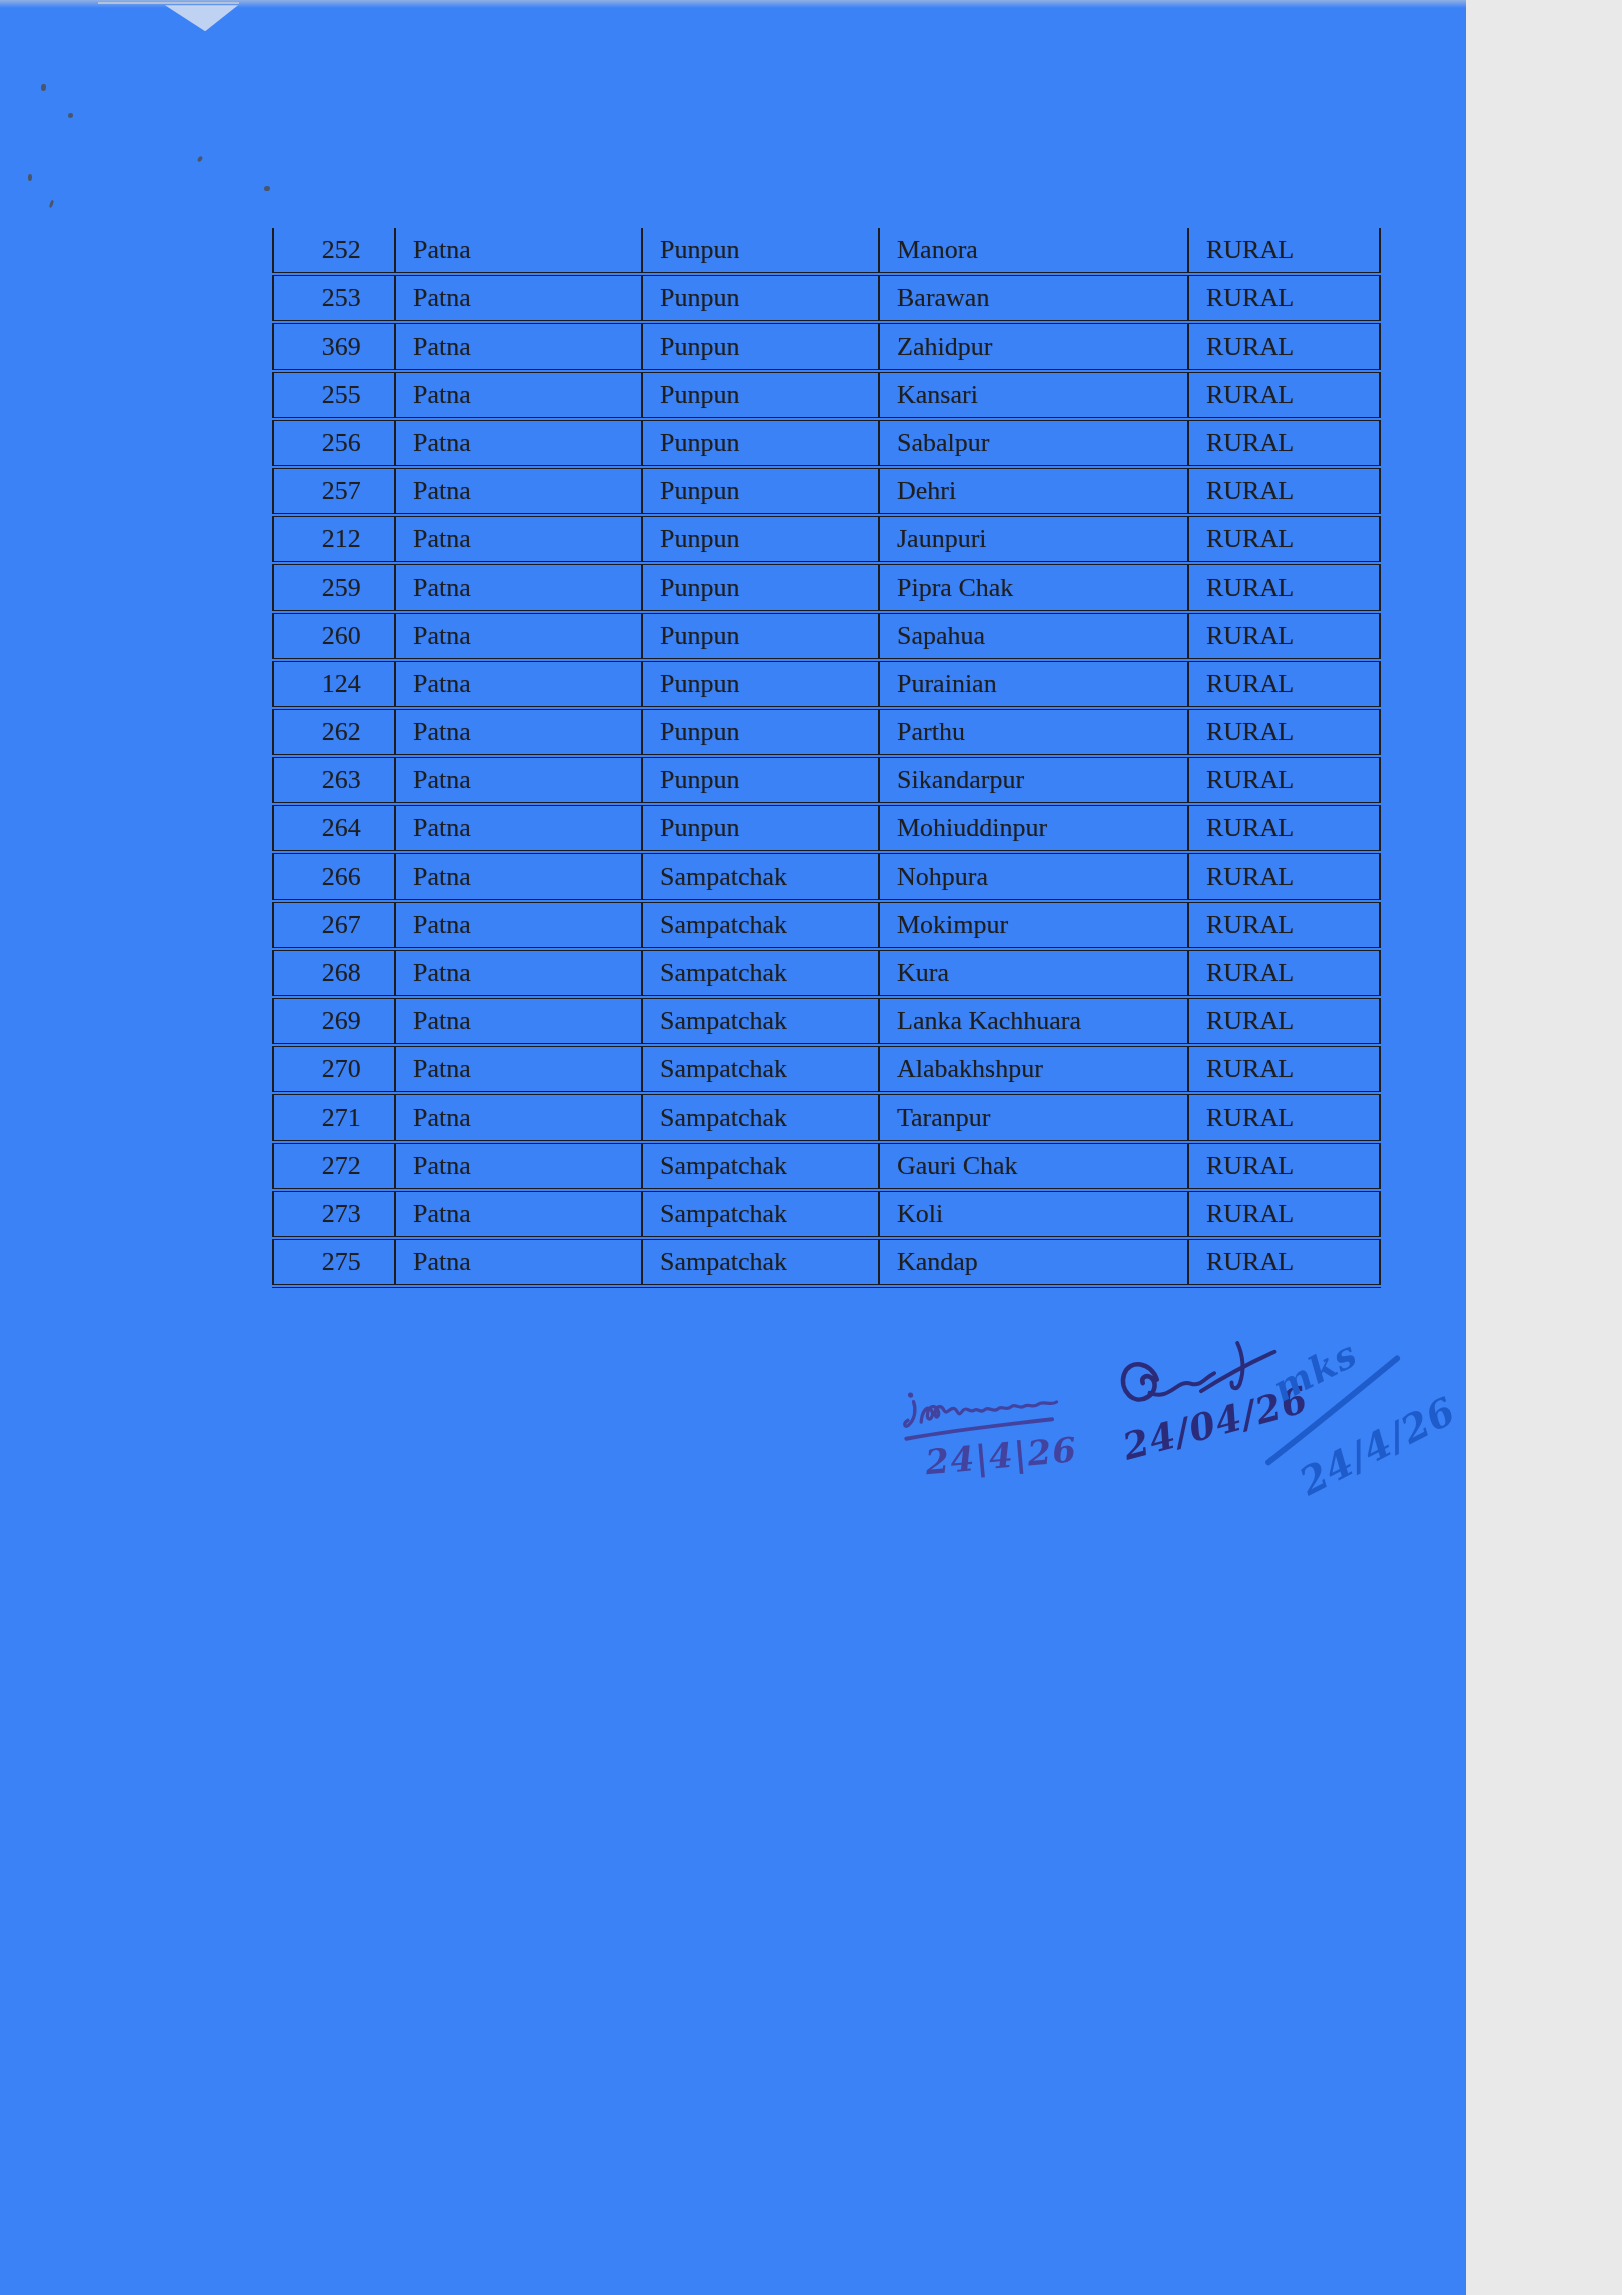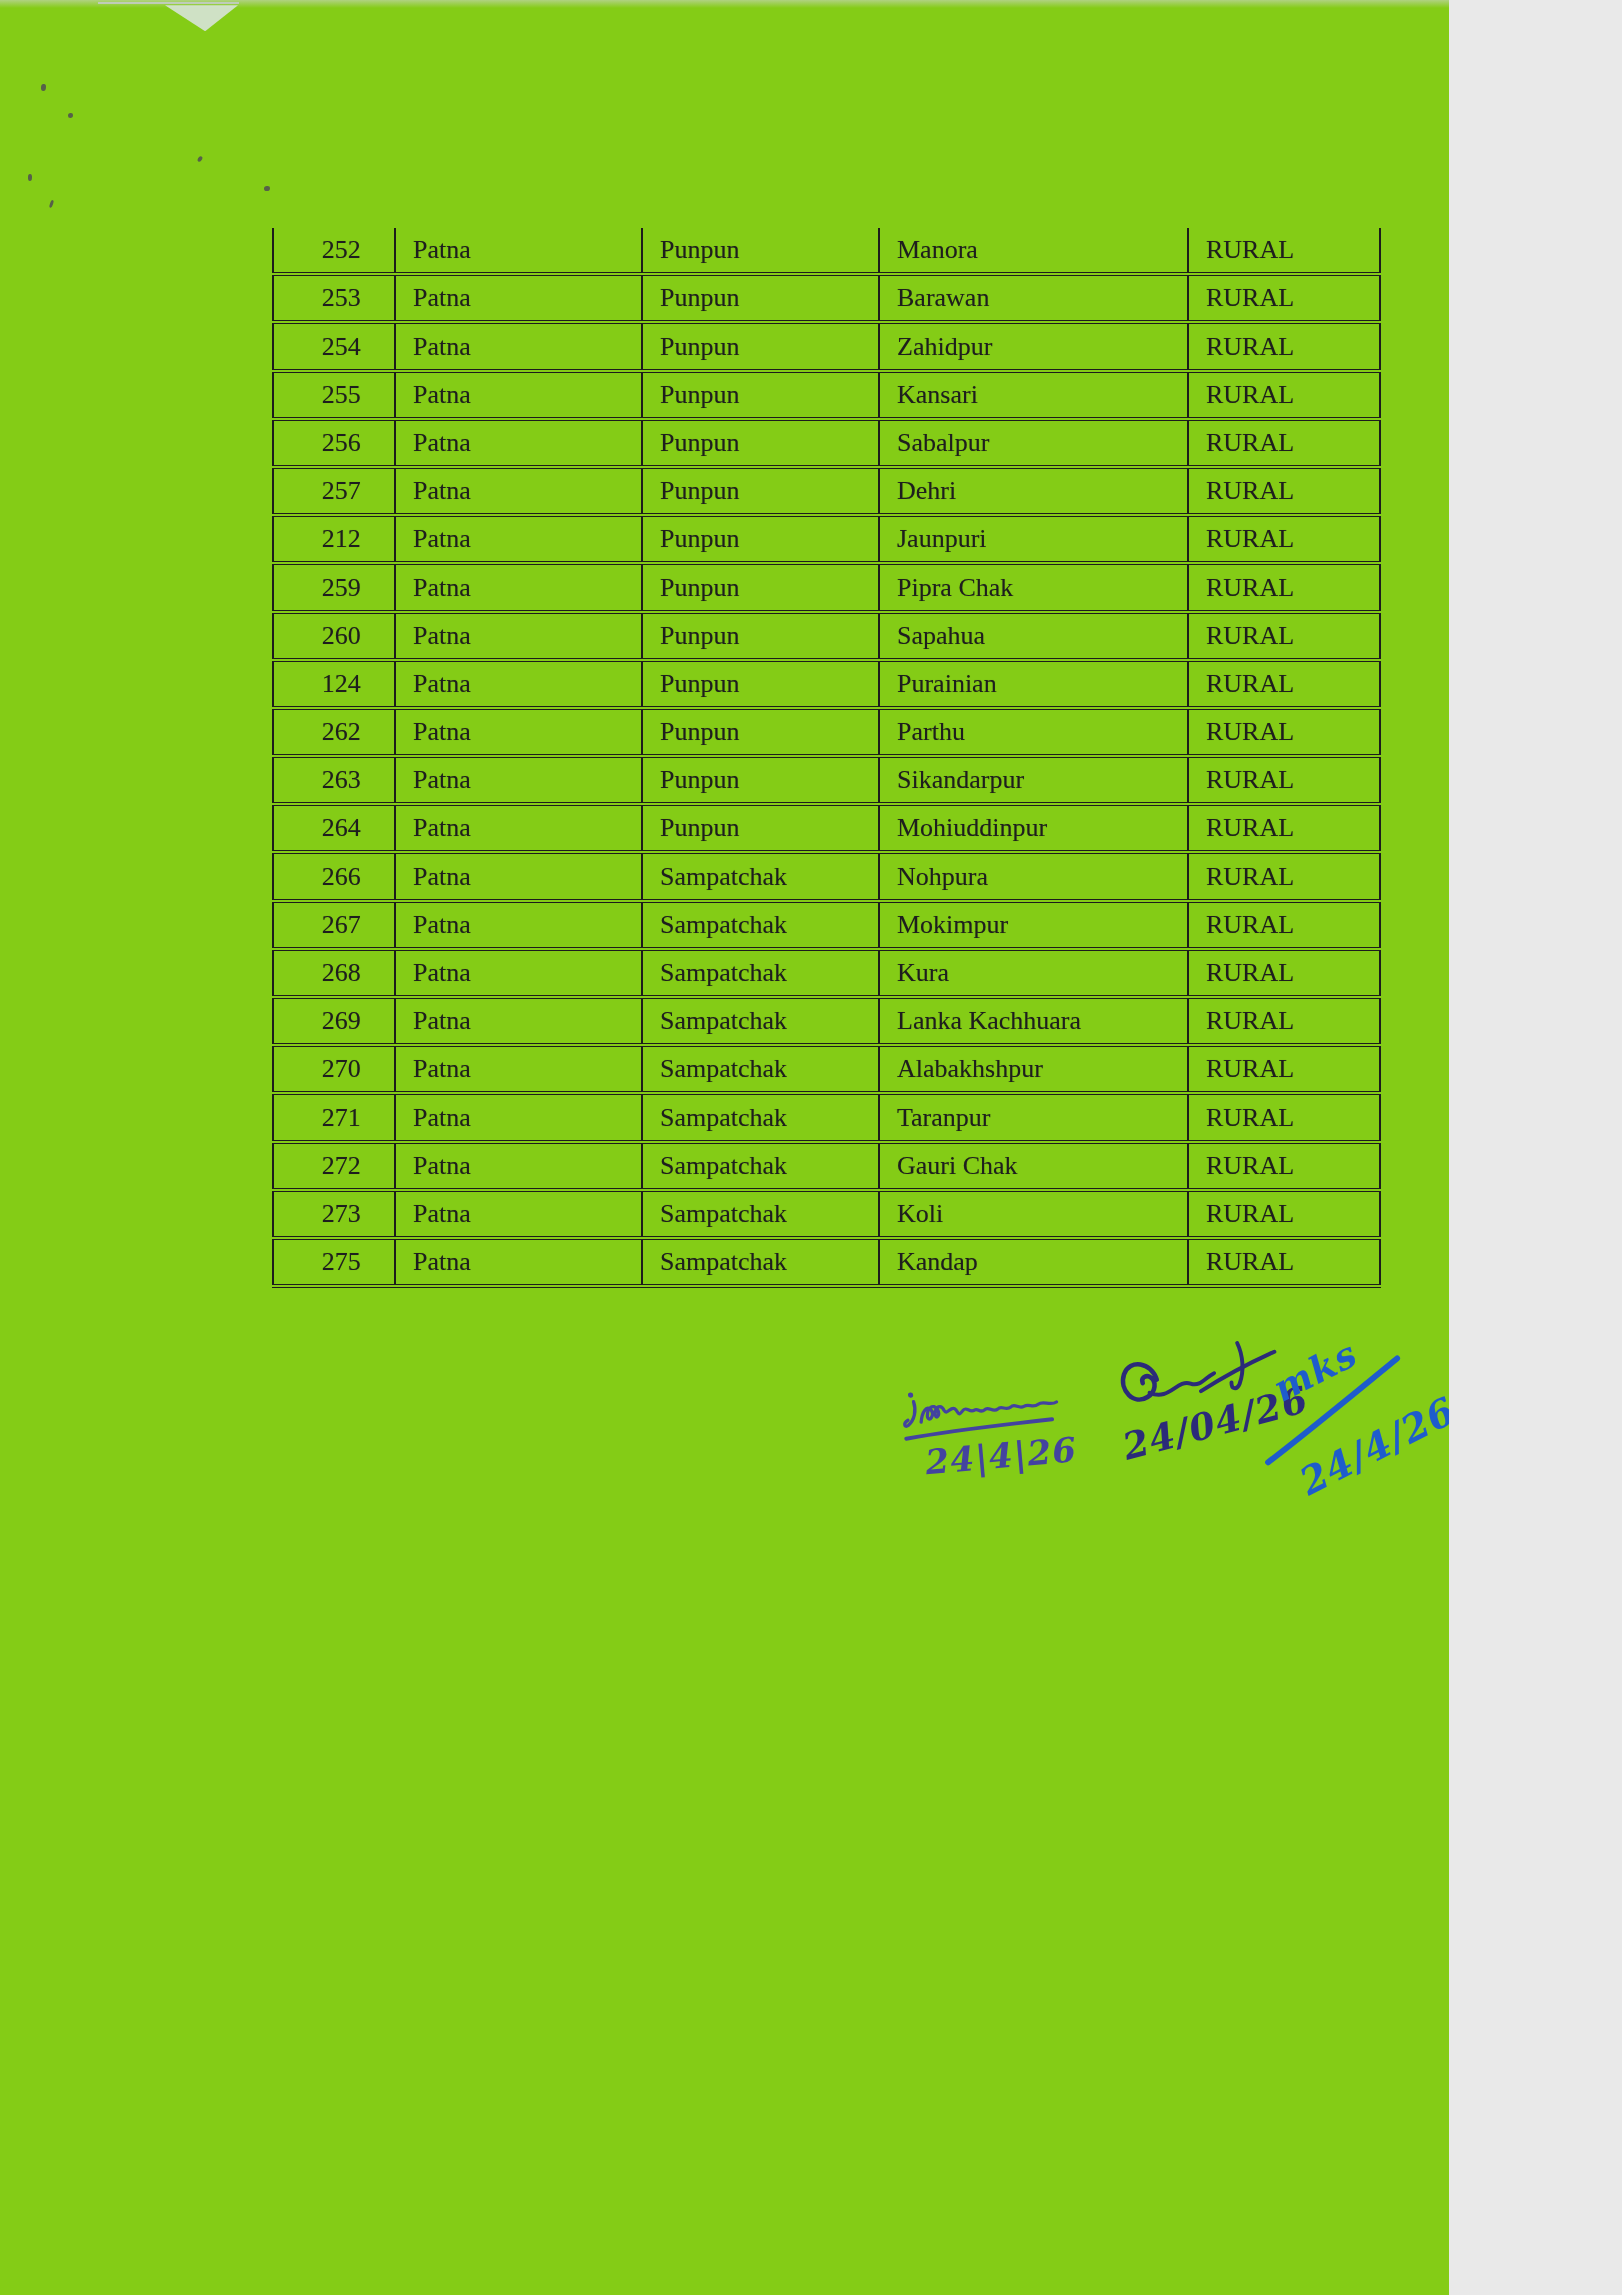--- a/index.html
+++ b/index.html
@@ -1,17 +1,17 @@
 <!DOCTYPE html>
 <html style="font-size:10.5px"><head>
 <meta charset="utf-8">
 <style>
   html,body{margin:0;padding:0;}
   body{width:1623px;height:2295px;background:#e9e9e9;font-family:"Liberation Serif",serif;}
-  .page{position:relative;width:1449px;height:2295px;background:#84cc16;overflow:hidden;}
+  .page{position:relative;width:1449px;height:2295px;background:#3b82f6;overflow:hidden;padding-left:17px;}
   .page::before{content:"";position:absolute;left:0;top:0;right:0;height:7.9px;
     background:linear-gradient(#d5d6d8,rgba(255,255,255,0));opacity:.55;pointer-events:none;}
 
   
   table.villages{position:absolute;left:272px;top:228px;width:1107px;
     border-collapse:collapse;table-layout:fixed;
     font-family:"Liberation Serif",serif;font-size:26px;color:#1e1e1e;}
   table.villages td{border-left:2.6px solid #1c1c1c;border-right:2.6px solid #1c1c1c;
     border-bottom:4.6px double #1c1c1c;border-top:none;
     height:39px;padding:2.6px 2.6px 2.6px 17px;vertical-align:middle;line-height:1.22;
@@ -66,21 +66,21 @@
       <td>RURAL</td>
     </tr>
         <tr>
       <td class="c-serial">253</td>
       <td>Patna</td>
       <td>Punpun</td>
       <td>Barawan</td>
       <td>RURAL</td>
     </tr>
         <tr>
-      <td class="c-serial">254</td>
+      <td class="c-serial">369</td>
       <td>Patna</td>
       <td>Punpun</td>
       <td>Zahidpur</td>
       <td>RURAL</td>
     </tr>
         <tr>
       <td class="c-serial">255</td>
       <td>Patna</td>
       <td>Punpun</td>
       <td>Kansari</td>

